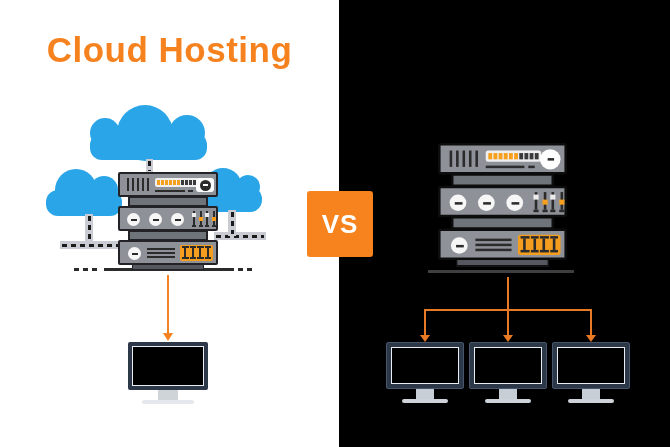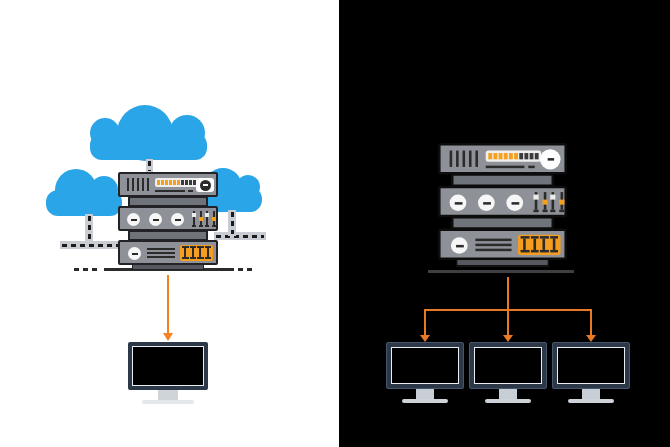--- a/index.html
+++ b/index.html
@@ -117,21 +117,25 @@
   .mfoot  { position:absolute; background:#E4E8EC; border-radius:2px; }
   .mstand-r { background:#C8CED5; } .mfoot-r { background:#CDD3D9; }
 </style>
 </head>
 <body>
 
 <div class="canvas">
 
   <div class="half-right"></div>
 
-
+  <div class="title title-left">Cloud Hosting</div>
+
+  <div class="vs-badge">
+    <span>VS</span>
+  </div>
 
   <div class="cloud cloud-top">
     <span class="bump b1"></span>
     <span class="bump b2"></span>
     <span class="bump b3"></span>
   </div>
   <div class="cloud cloud-left">
     <span class="bump b1"></span>
     <span class="bump b2"></span>
   </div>

